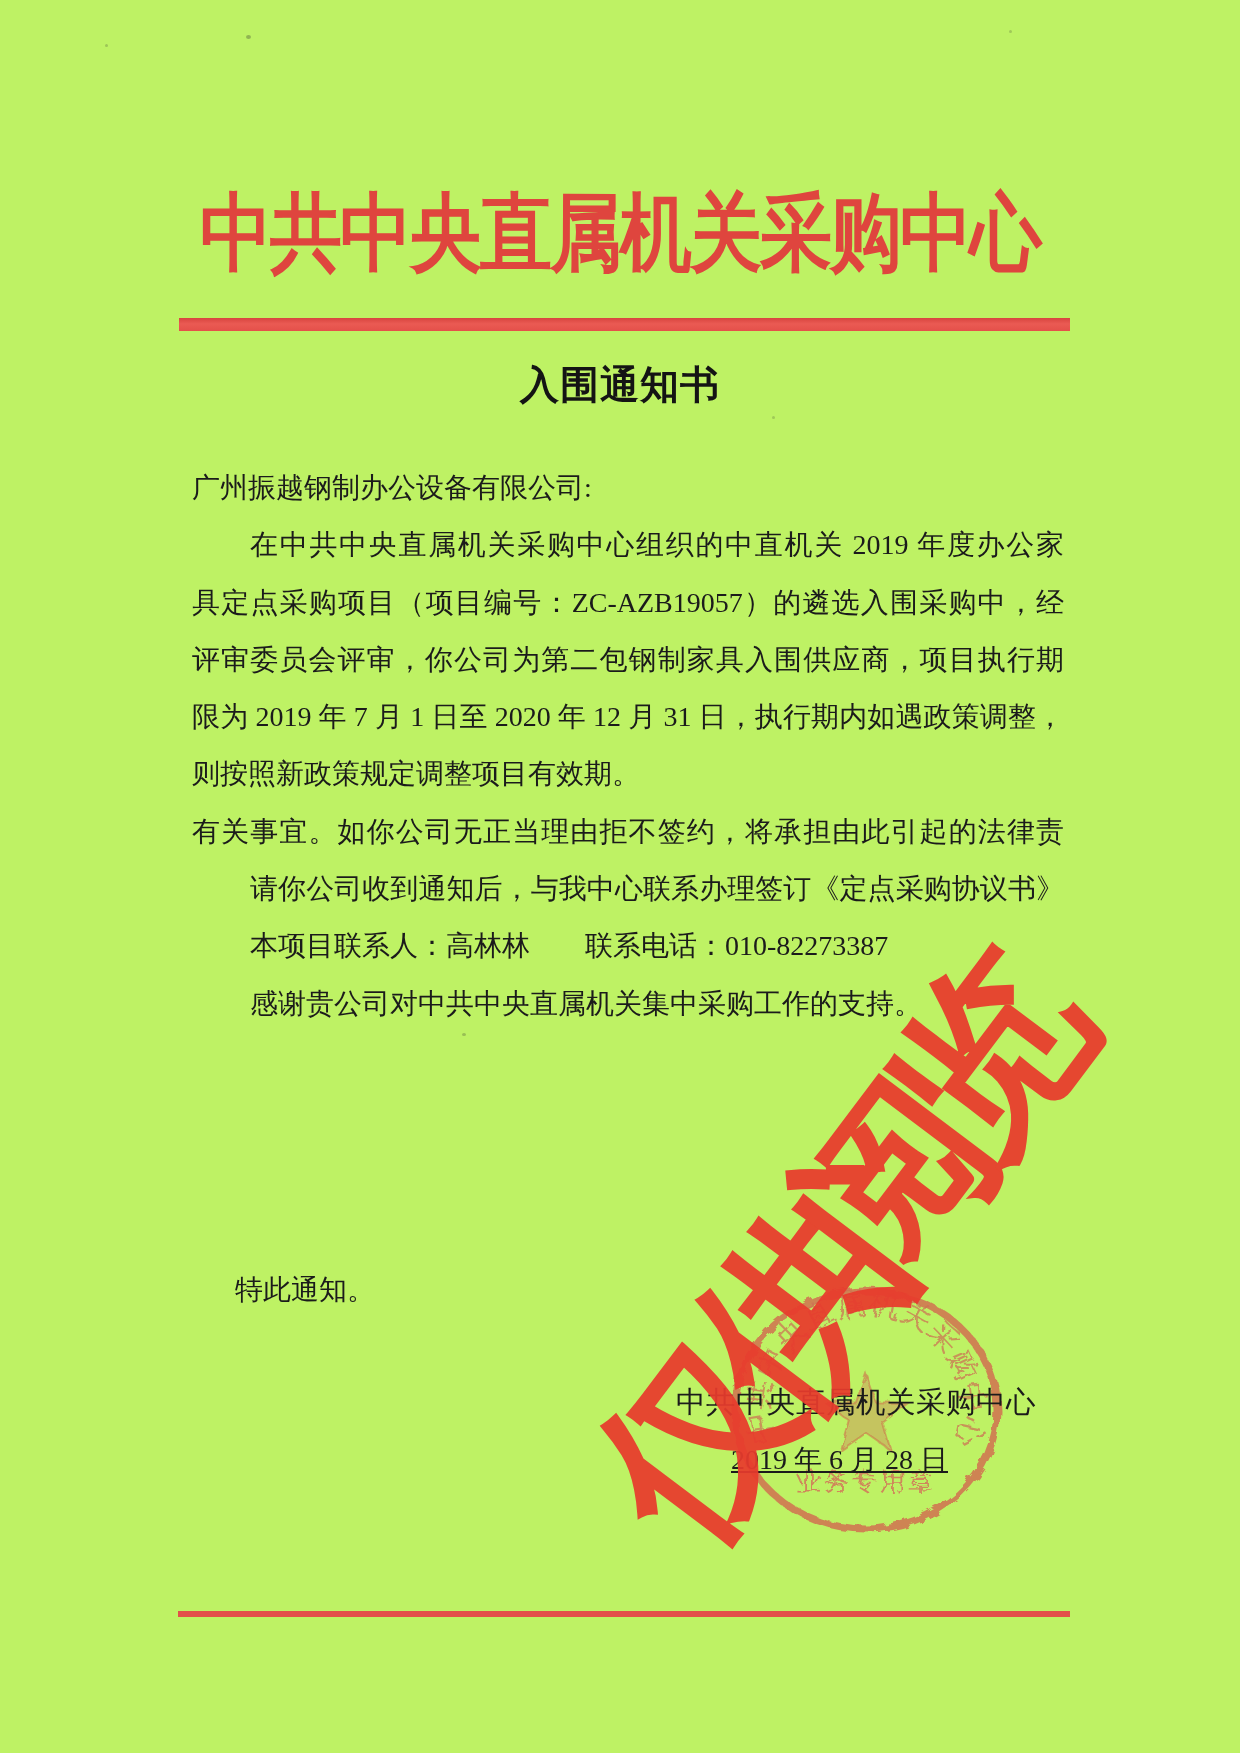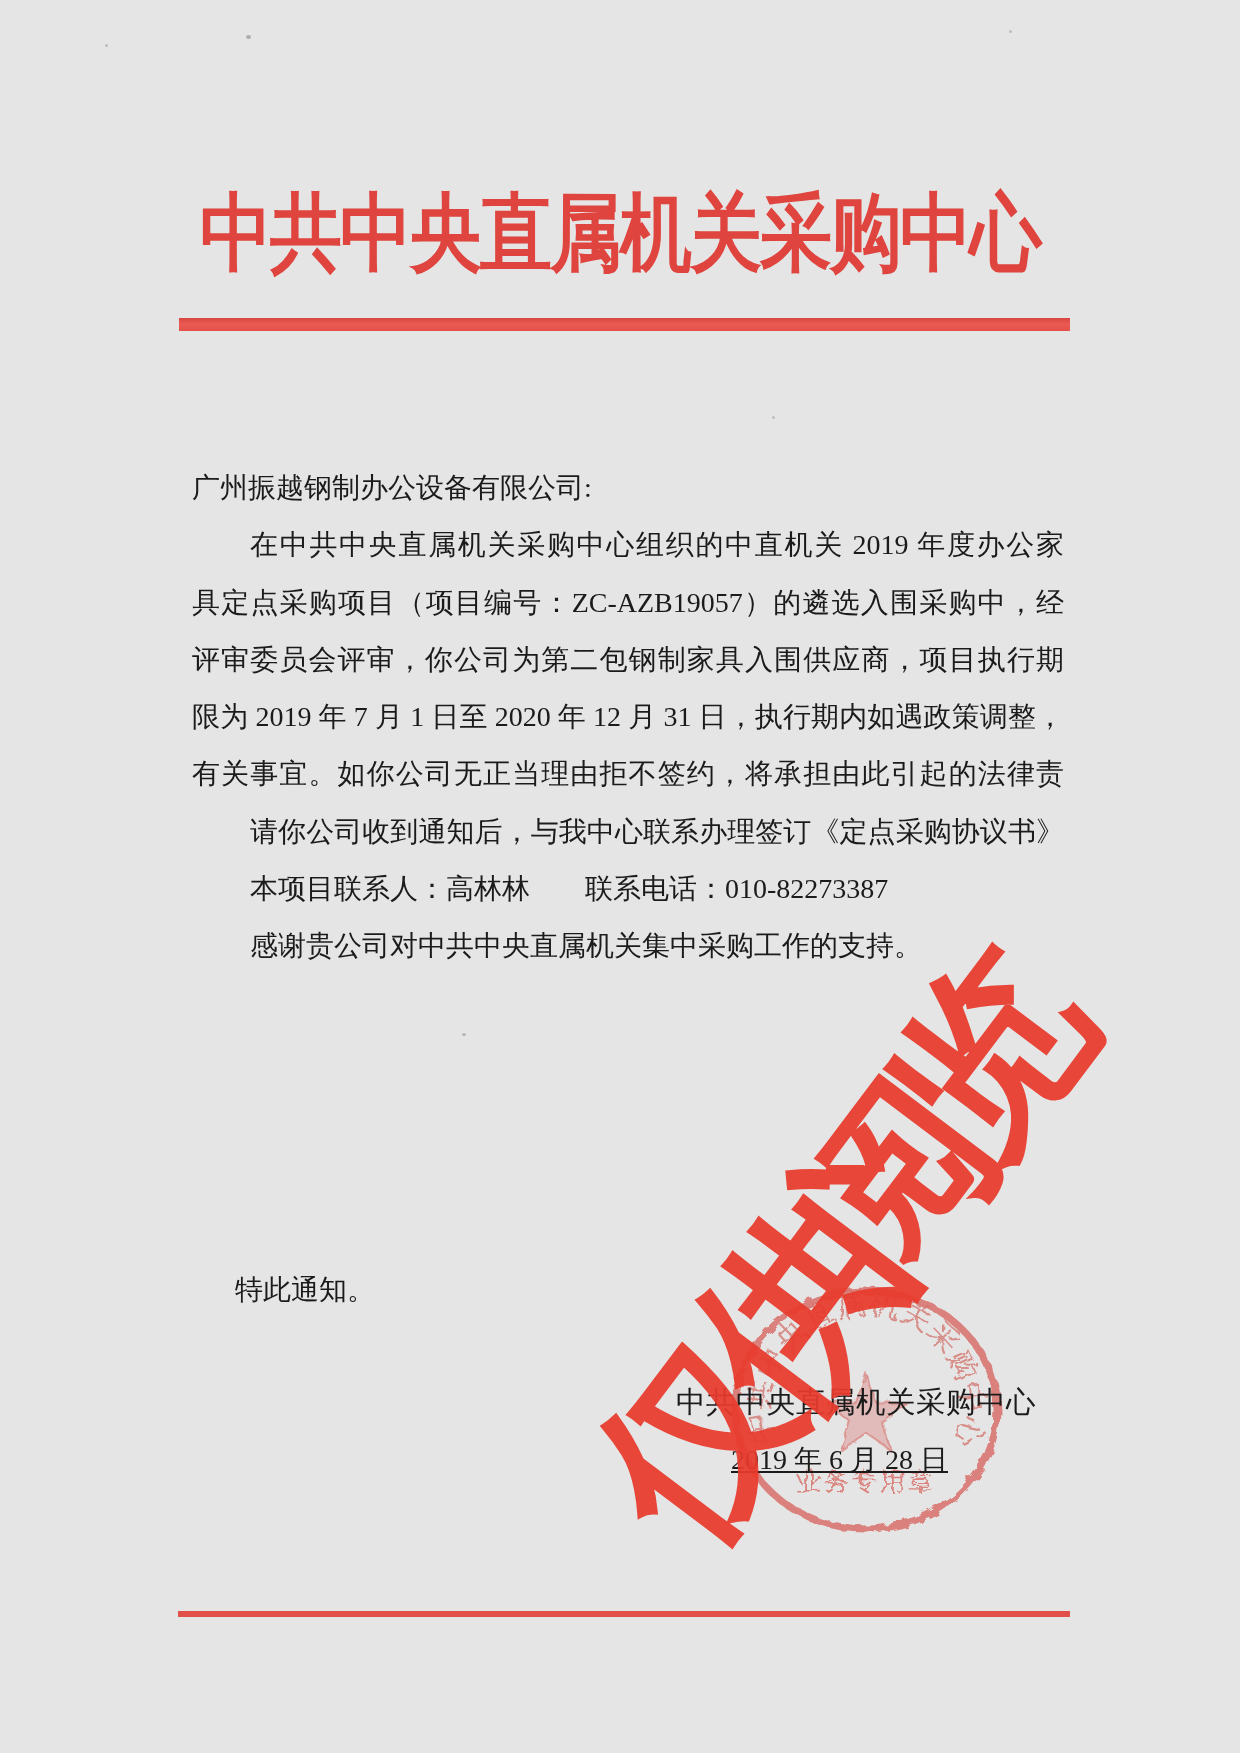--- a/index.html
+++ b/index.html
@@ -1,19 +1,19 @@
 <!DOCTYPE html>
 <html><head>
 <meta charset="utf-8">
 <style>
   html,body{margin:0;padding:0;background:#ffffff;}
   .page{
     position:relative;
     width:1240px;height:1753px;
-    background:#e5e5e5;
+    background:#bef264;
     overflow:hidden;
     font-family:"Liberation Serif","DejaVu Serif",serif;
     color:#1b1b1b;
   }
   
   .letterhead{
     position:absolute;left:0;right:0;top:186px;
     text-align:center;
     font-size:72px;font-weight:bold;
     letter-spacing:-2px;
@@ -93,27 +93,29 @@
   .s6{left:296px;top:946px;width:3px;height:2px;background:rgba(40,40,40,0.2);}
 </style>
 </head>
 <body>
 
 <div class="page">
 
   <div class="letterhead">中共中央直属机关采购中心</div>
   <div class="bar-top"></div>
 
+  <div class="doc-title">入围通知书</div>
 
   <div class="body-block">
     <div class="line">广州振越钢制办公设备有限公司:</div>
     <div class="line justify indent">在中共中央直属机关采购中心组织的中直机关 2019 年度办公家</div>
     <div class="line justify">具定点采购项目（项目编号：ZC-AZB19057）的遴选入围采购中，经</div>
     <div class="line justify">评审委员会评审，你公司为第二包钢制家具入围供应商，项目执行期</div>
     <div class="line justify">限为 2019 年 7 月 1 日至 2020 年 12 月 31 日，执行期内如遇政策调整，</div>
+    <div class="line">则按照新政策规定调整项目有效期。</div>
     <div class="line justify">有关事宜。如你公司无正当理由拒不签约，将承担由此引起的法律责</div>
     <div class="line justify indent">请你公司收到通知后，与我中心联系办理签订《定点采购协议书》</div>
     <div class="line indent">
       <span>本项目联系人：高林林</span><span class="gap-left">联系电话：010-82273387</span>
     </div>
     <div class="line indent">感谢贵公司对中共中央直属机关集中采购工作的支持。</div>
   </div>
 
   <div class="closing-line">特此通知。</div>
 

